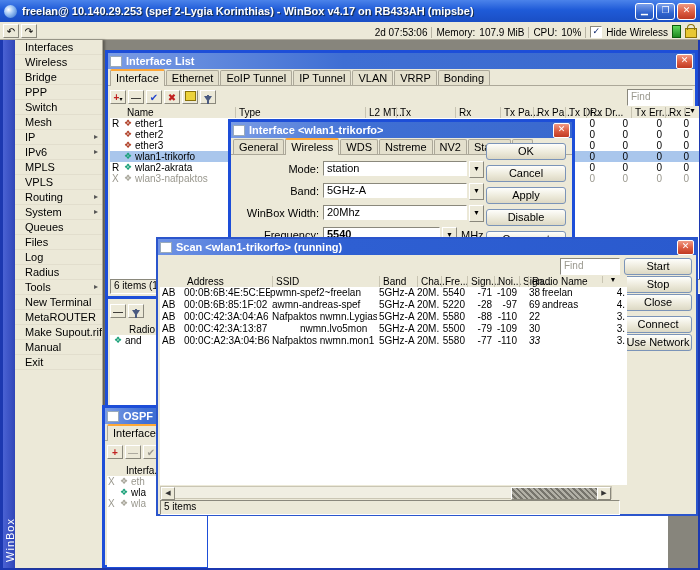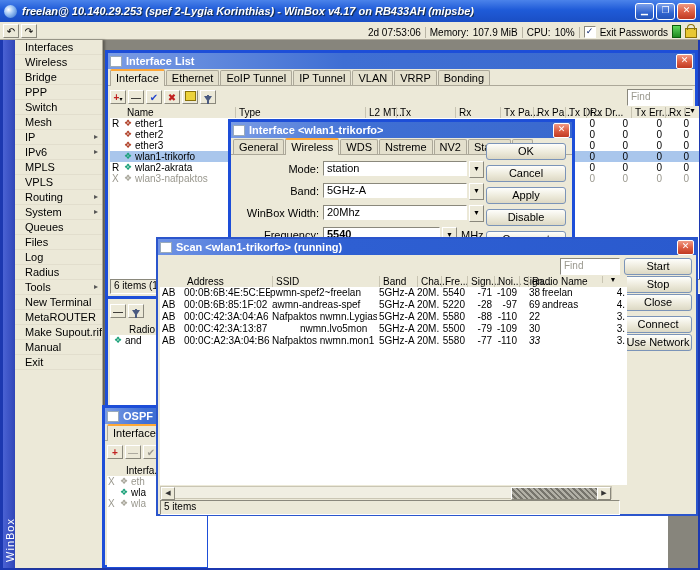--- a/index.html
+++ b/index.html
@@ -2,21 +2,21 @@
 <html><head>
 <meta charset="utf-8">
 <style>
   html,body{margin:0;padding:0;}
   body{font-family:"Liberation Sans","DejaVu Sans",sans-serif;font-size:11px;color:#000;}
   #app{position:relative;width:700px;height:570px;overflow:hidden;background:#87857c;}
 
   
   .app-titlebar{position:absolute;left:0;top:0;width:700px;height:22px;
     background:linear-gradient(180deg,#4b83ea 0%,#1f5bd8 45%,#1a4ec4 100%);
-    display:flex;align-items:center;gap:5px;padding:0 4px;box-sizing:border-box;color:#fff;font-weight:bold;font-style:italic;}
+    display:flex;align-items:center;gap:5px;padding:0 4px;box-sizing:border-box;color:#fff;font-weight:bold;}
   .app-icon{width:13px;height:13px;border-radius:7px;background:radial-gradient(circle at 35% 35%,#fff,#9cc4f4 40%,#2a66c8);flex:0 0 auto;}
   .app-title{white-space:nowrap;overflow:hidden;text-overflow:ellipsis;font-size:11px;text-shadow:1px 1px 1px #123;}
   .winctl{margin-left:auto;display:flex;gap:2px;}
   .wbtn{width:17px;height:15px;border:1px solid #fff;border-radius:3px;color:#fff;
     font-size:9px;line-height:13px;text-align:center;font-weight:bold;
     background:linear-gradient(180deg,#7ca0ea,#2f63cf 60%,#2454b8);}
   .wbtn.close{background:linear-gradient(180deg,#f09a84,#dd5f44 50%,#c03a22);}
 
   .app-toolbar{position:absolute;left:0;top:22px;width:700px;height:18px;background:#ece9d8;
     border-bottom:1px solid #aca899;box-sizing:border-box;display:flex;align-items:center;padding:0 3px;gap:2px;font-size:10px;}
@@ -117,21 +117,21 @@
     <div class="stats">
       <span>2d 07:53:06</span>
       <span class="sep"></span>
       <span>Memory:</span>
       <span>107.9 MiB</span>
       <span class="sep"></span>
       <span>CPU:</span>
       <span>10%</span>
       <span class="sep"></span>
       <span class="cb">✓</span>
-      <span>Exit Passwords</span>
+      <span>Hide Wireless</span>
       <span class="meter-icon"></span>
       <span class="lock-icon"></span>
     </div>
   </div>
 
   <div class="frame-left"></div>
   <div class="frame-right"></div>
   <div class="frame-bottom"></div>
   <div class="brand-strip">
     <div class="brand-text">WinBox</div>

